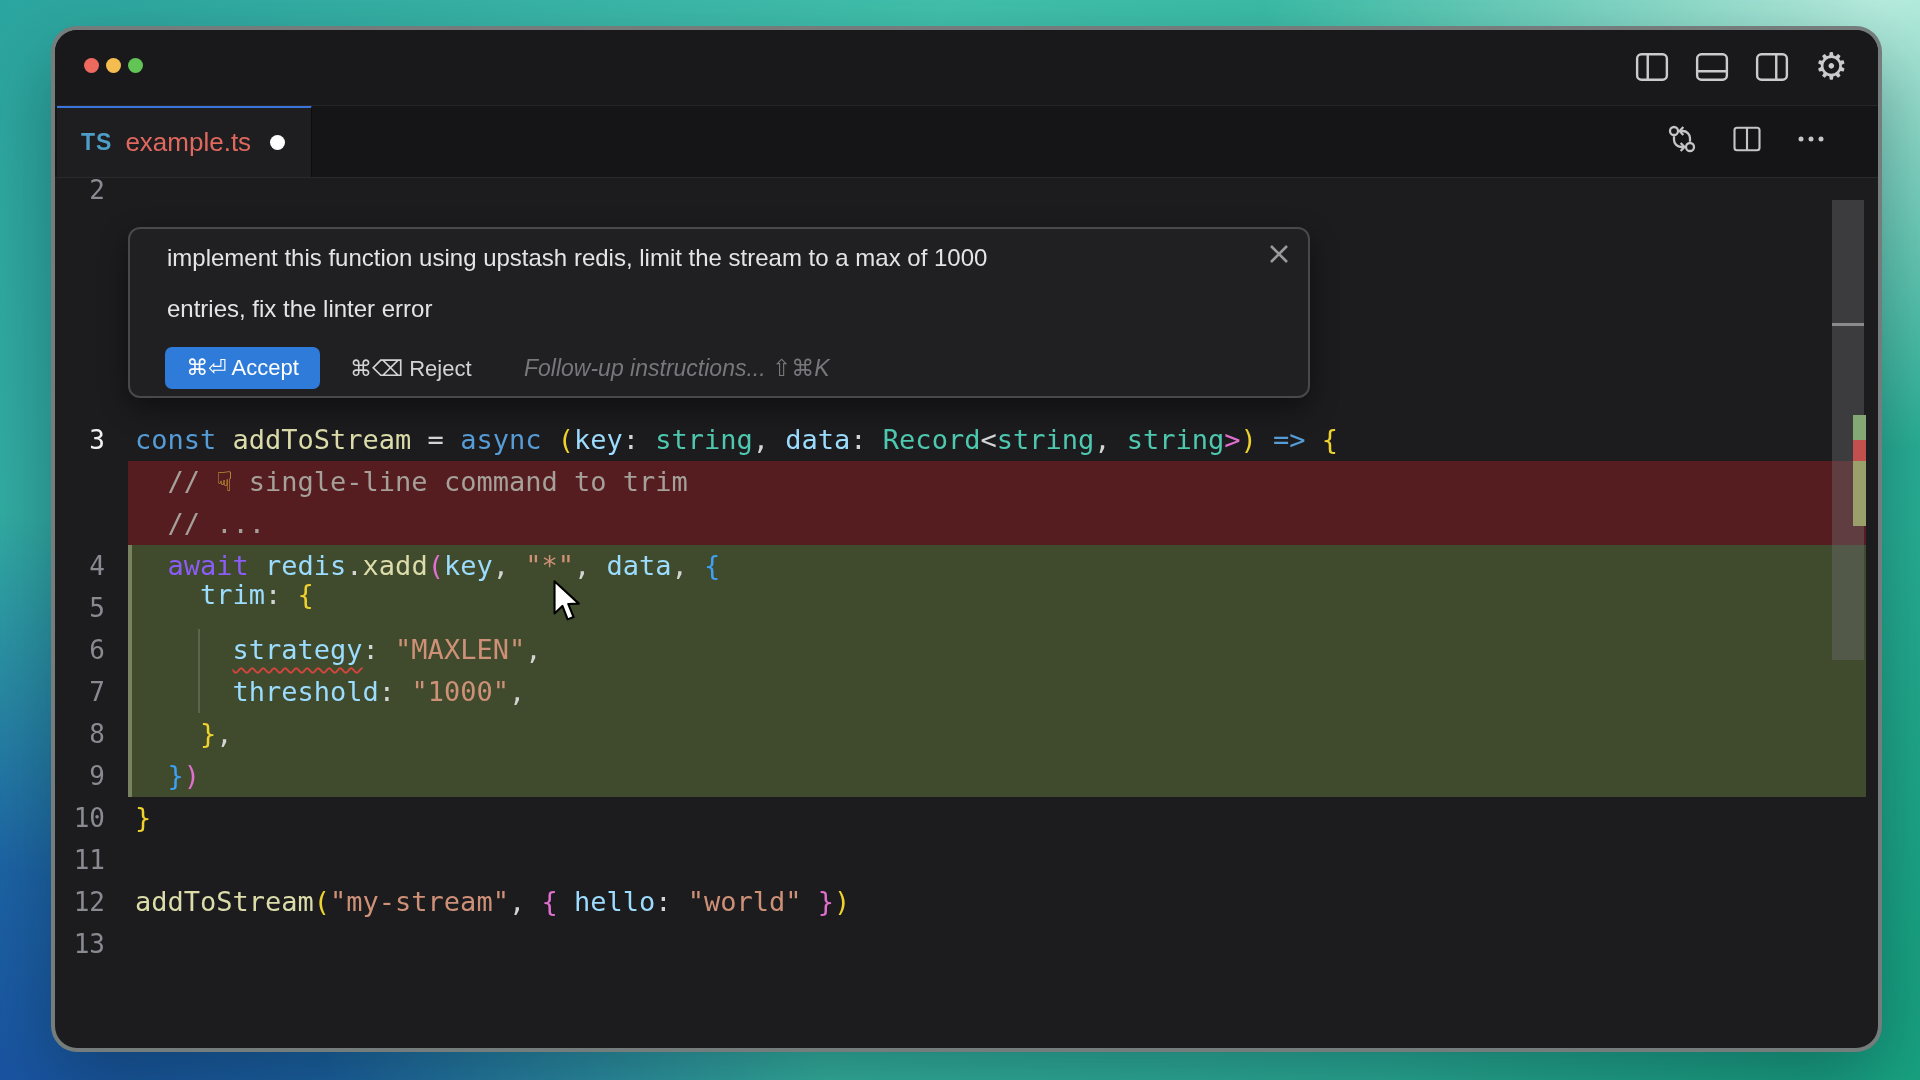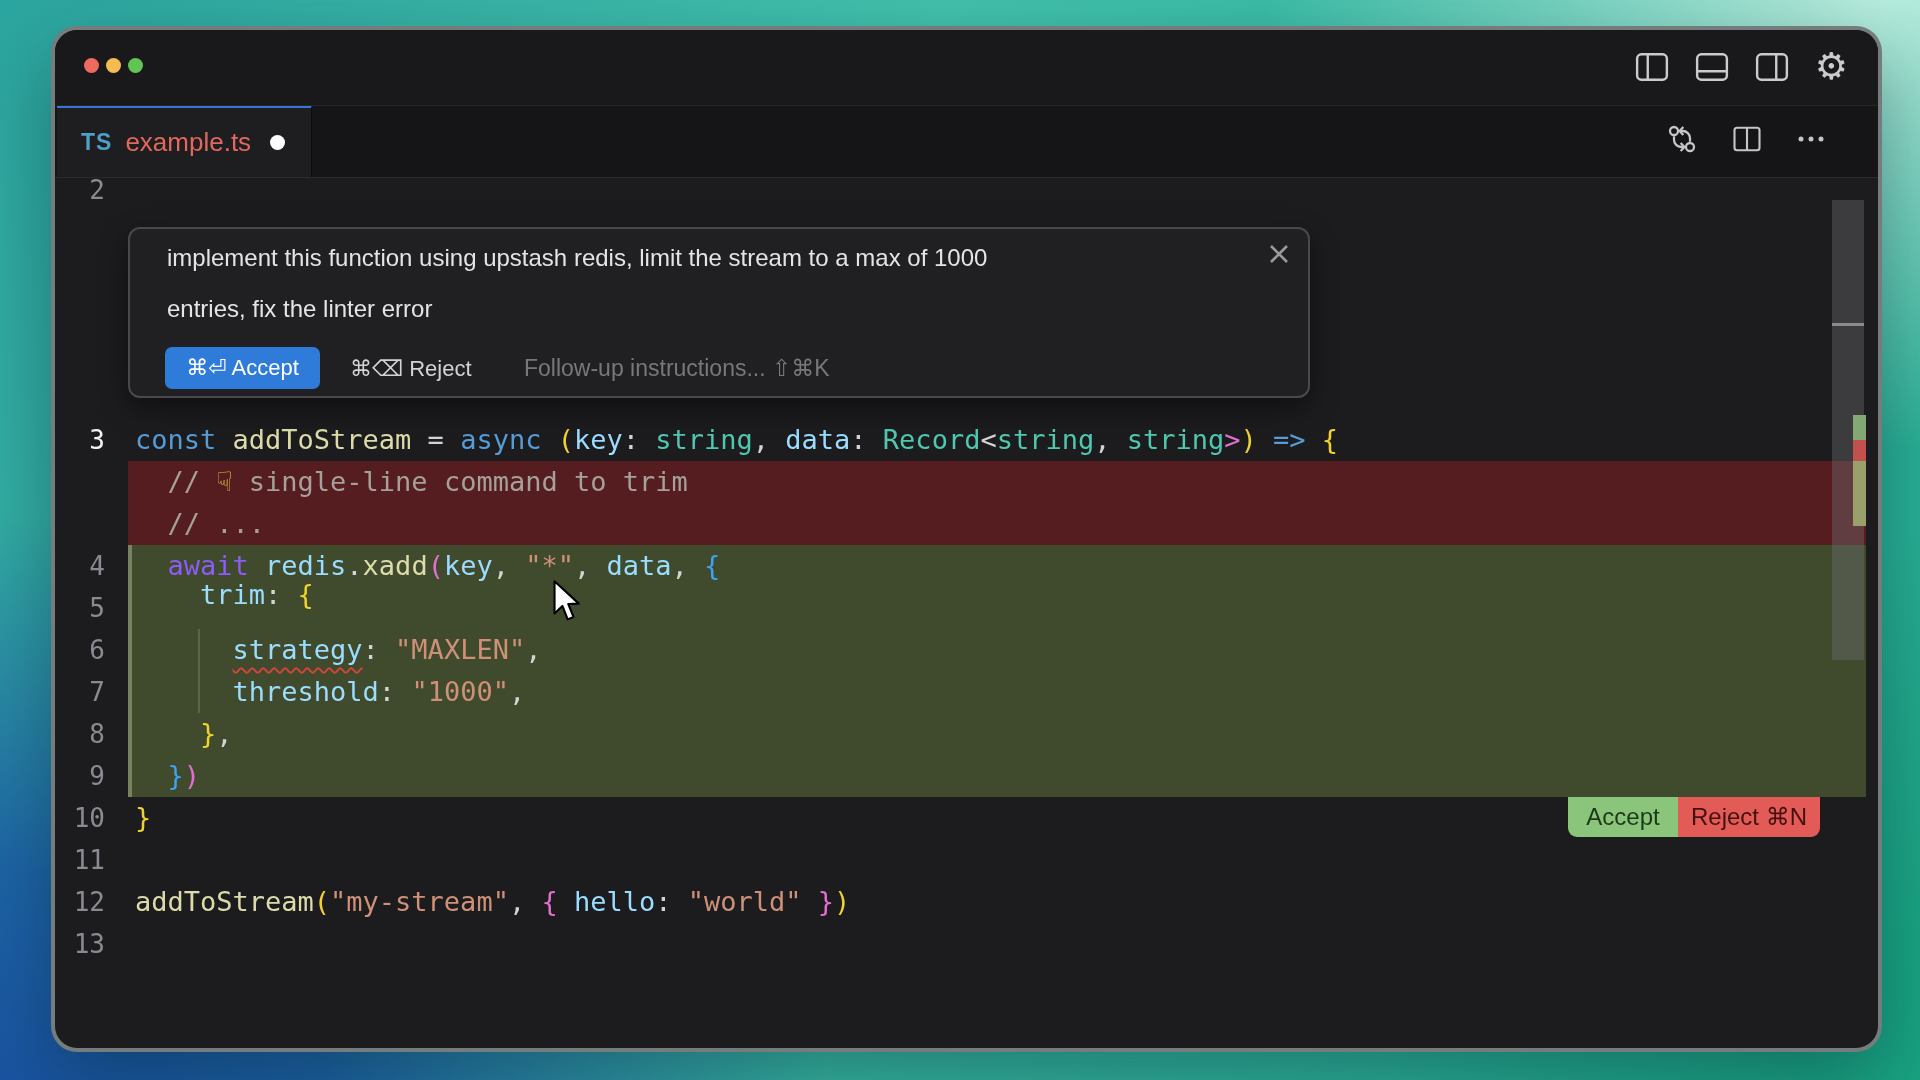--- a/index.html
+++ b/index.html
@@ -53,21 +53,21 @@
   .prompt{position:absolute;left:73px;top:197px;width:1182px;height:171px;background:#202022;
     border:2px solid #48484d;border-radius:12px;box-shadow:0 10px 28px rgba(0,0,0,.45);
     box-sizing:border-box;z-index:20;}
   .prompt-text{position:absolute;left:37px;color:#e4e4e4;font-size:24px;line-height:30px;}
   .pt1{top:14px;} .pt2{top:65px;}
   .prompt-close{position:absolute;right:16px;top:12px;width:26px;height:26px;cursor:pointer;z-index:21;}
   .accept-btn{position:absolute;left:35px;top:118px;width:155px;height:42px;background:#2e7bd9;
     border:none;border-radius:7px;color:#fff;font-size:22px;line-height:42px;text-align:center;z-index:21;
     font-family:"Liberation Sans","DejaVu Sans",sans-serif;padding:0;}
   .reject-lbl{position:absolute;left:220px;top:127px;color:#d3d3d3;font-size:22px;z-index:21;}
-  .followup{position:absolute;left:394px;top:126px;color:#77777d;font-size:23px;z-index:21;}
+  .followup{position:absolute;left:394px;top:126px;color:#77777d;font-size:23px;z-index:21;font-style:italic;}
   
   .diff-actions{position:absolute;left:1513px;top:767px;height:40px;display:flex;z-index:12;}
   .diff-accept{width:110px;height:40px;background:#8bc57c;color:#1c3a16;font-size:24px;line-height:40px;
     text-align:center;border:none;border-radius:0 0 0 9px;padding:0;font-family:"Liberation Sans",sans-serif;}
   .diff-reject{width:142px;height:40px;background:#e35b56;color:#44110f;font-size:24px;line-height:40px;
     text-align:center;border:none;border-radius:0 0 9px 0;padding:0;font-family:"Liberation Sans",sans-serif;}
   
   .scroll-thumb{position:absolute;left:1777px;top:170px;width:32px;height:460px;background:rgba(112,112,118,.38);z-index:9;}
   .scroll-line{position:absolute;left:1777px;top:293px;width:32px;height:3px;background:#8b8b8f;z-index:10;}
   .ov-mark{position:absolute;left:1798px;width:13px;z-index:11;}
@@ -136,24 +136,20 @@
       <div class="prompt-close">
         <svg width="26" height="26" viewBox="0 0 26 26">
             <path d="M5 5 L21 21 M21 5 L5 21" stroke="#9a9a9e" stroke-width="2.6" fill="none"></path>
           </svg>
       </div>
       <button class="accept-btn">⌘⏎ Accept</button>
       <div class="reject-lbl">⌘⌫ Reject</div>
       <div class="followup">Follow-up instructions... ⇧⌘K</div>
     </div>
 
-    <div class="diff-actions">
-      <button class="diff-accept">Accept</button>
-      <button class="diff-reject">Reject ⌘N</button>
-    </div>
 
     <div class="tabbar">
       <div class="tab">
         <span class="ts-badge">TS</span>
         <span class="tab-label">example.ts</span>
         <span class="mod-dot"></span>
       </div>
       <div class="tabbar-icons">
         <span>
           <svg width="32" height="32" viewBox="0 0 24 24" fill="none" stroke="#c5c5c8" stroke-width="1.7">

